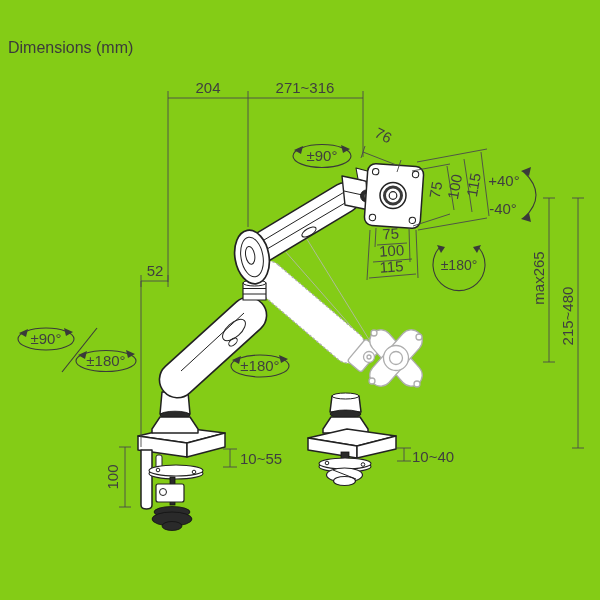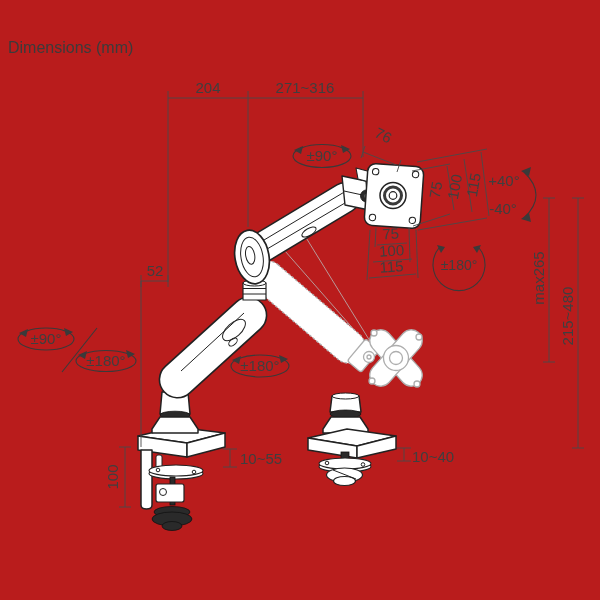--- a/index.html
+++ b/index.html
@@ -1,16 +1,16 @@
 <!DOCTYPE html>
 <html><head>
 <meta charset="utf-8">
 <style>
   html,body{margin:0;padding:0;background:#ffffff;}
-  .stage{width:600px;height:600px;position:relative;background:#b91c1c;overflow:hidden;}
+  .stage{width:600px;height:600px;position:relative;background:#84cc16;overflow:hidden;}
   svg{display:block;}
   text{font-family:"Liberation Sans",sans-serif;fill:#3f3f3f;}
   .title-txt{font-size:16px;fill:#3b3b3b;}
   .dim-txt{font-size:15px;}
   .dim-txt-sm{font-size:14px;}
   .outline{fill:#ffffff;stroke:#222222;stroke-width:1.5;stroke-linejoin:round;}
   .detail{fill:none;stroke:#222222;stroke-width:1;}
   .dark{fill:#2a2a2a;stroke:#111111;stroke-width:0.8;}
   .dim{stroke:#4a4a4a;stroke-width:0.9;fill:none;}
   .rot{stroke:#3a3a3a;stroke-width:1.1;fill:none;}

